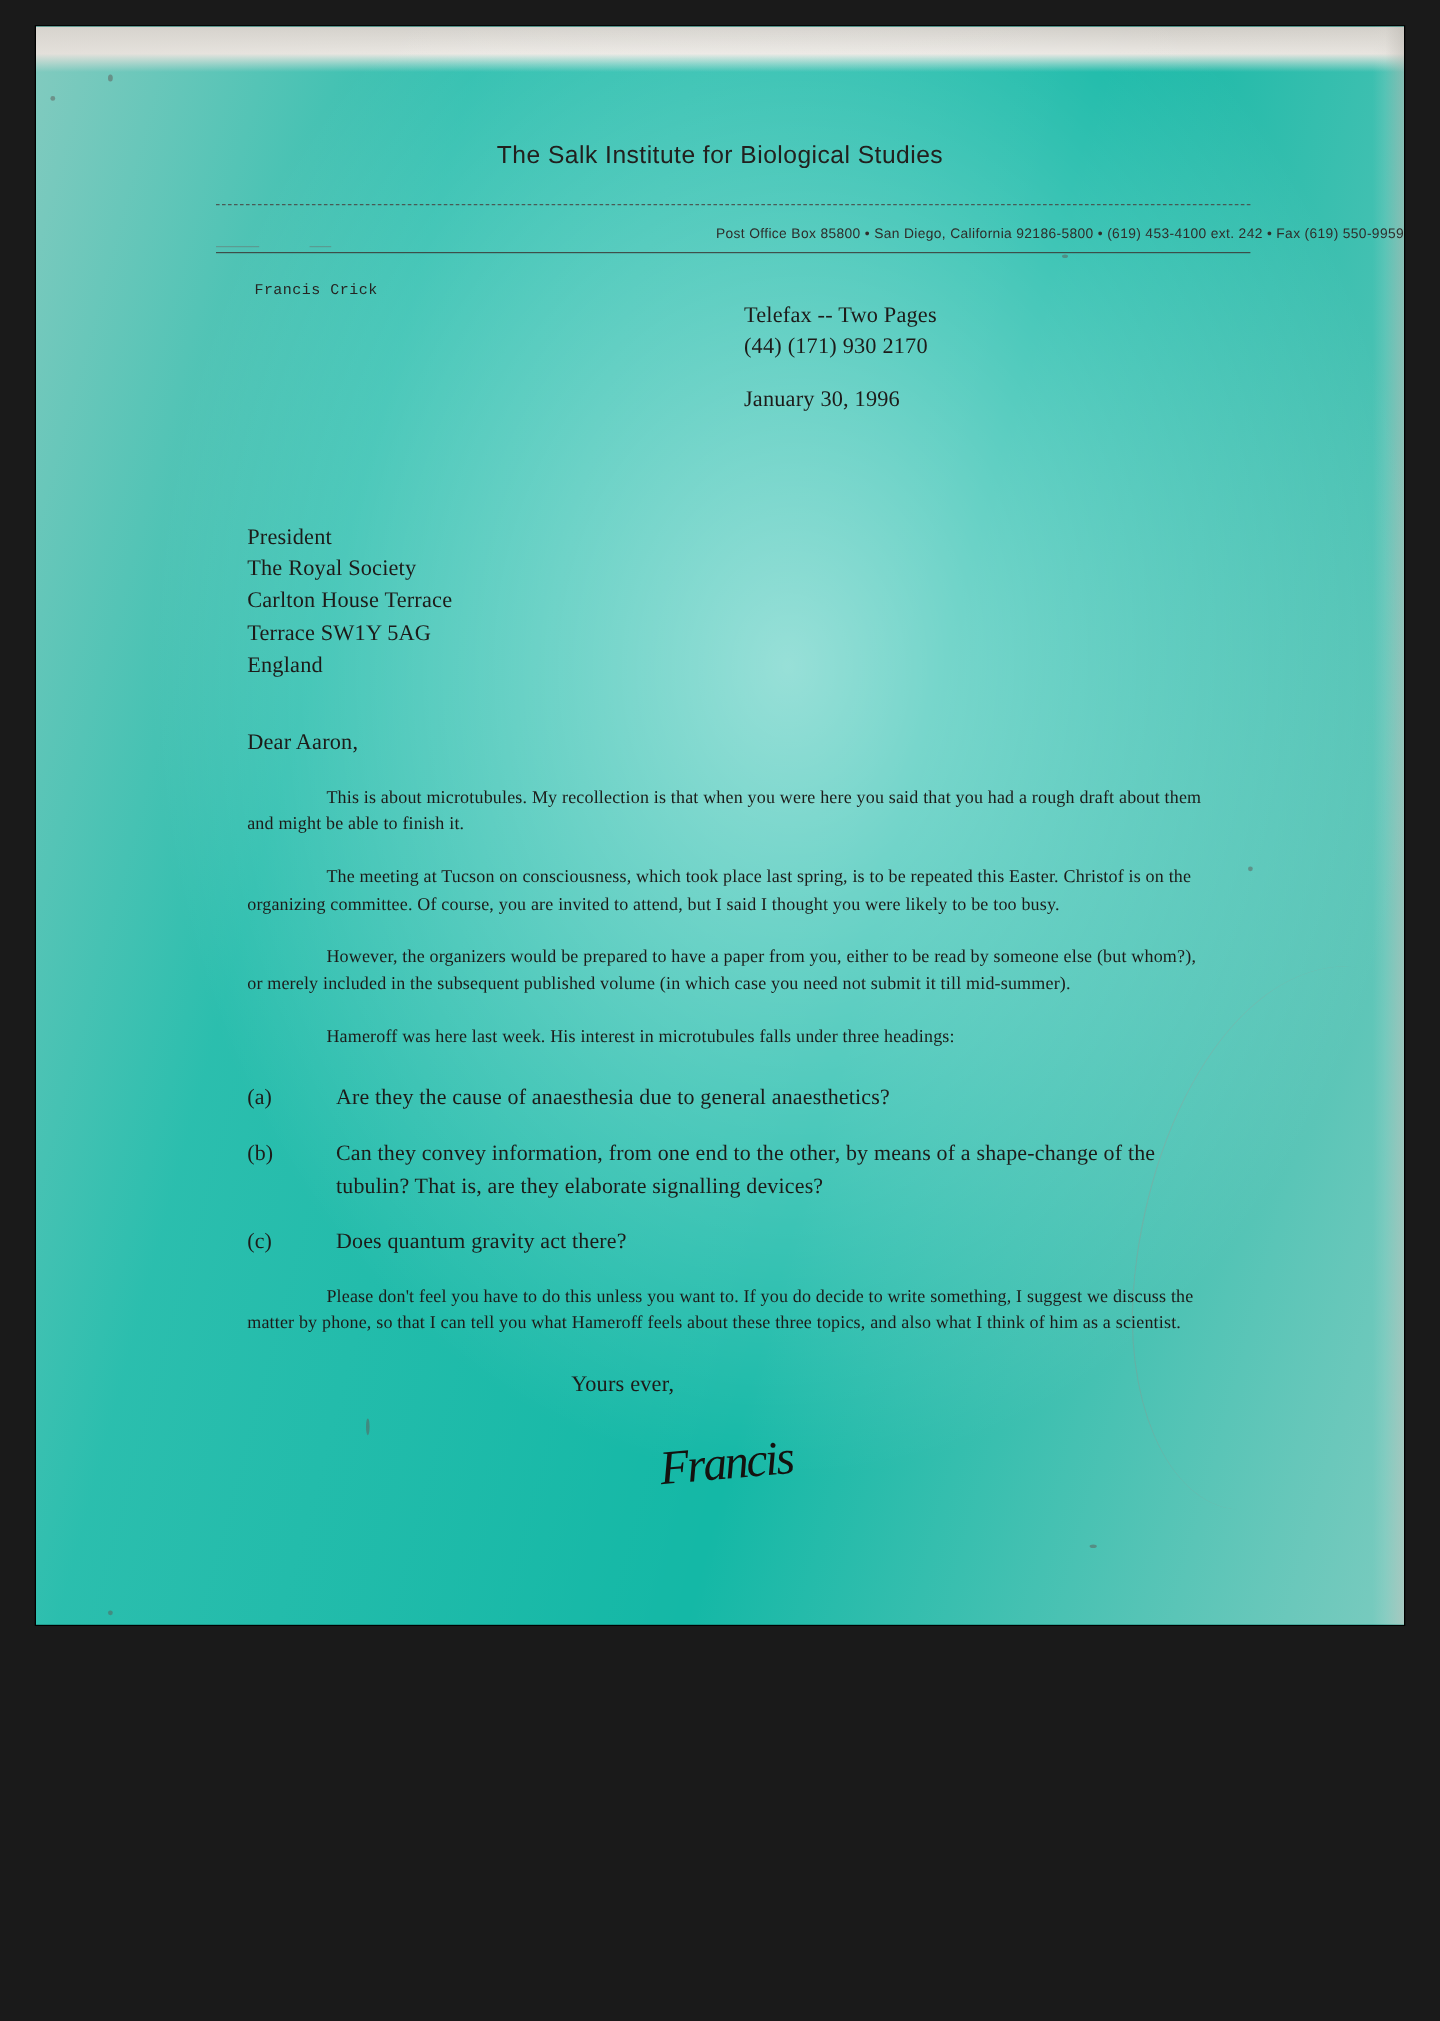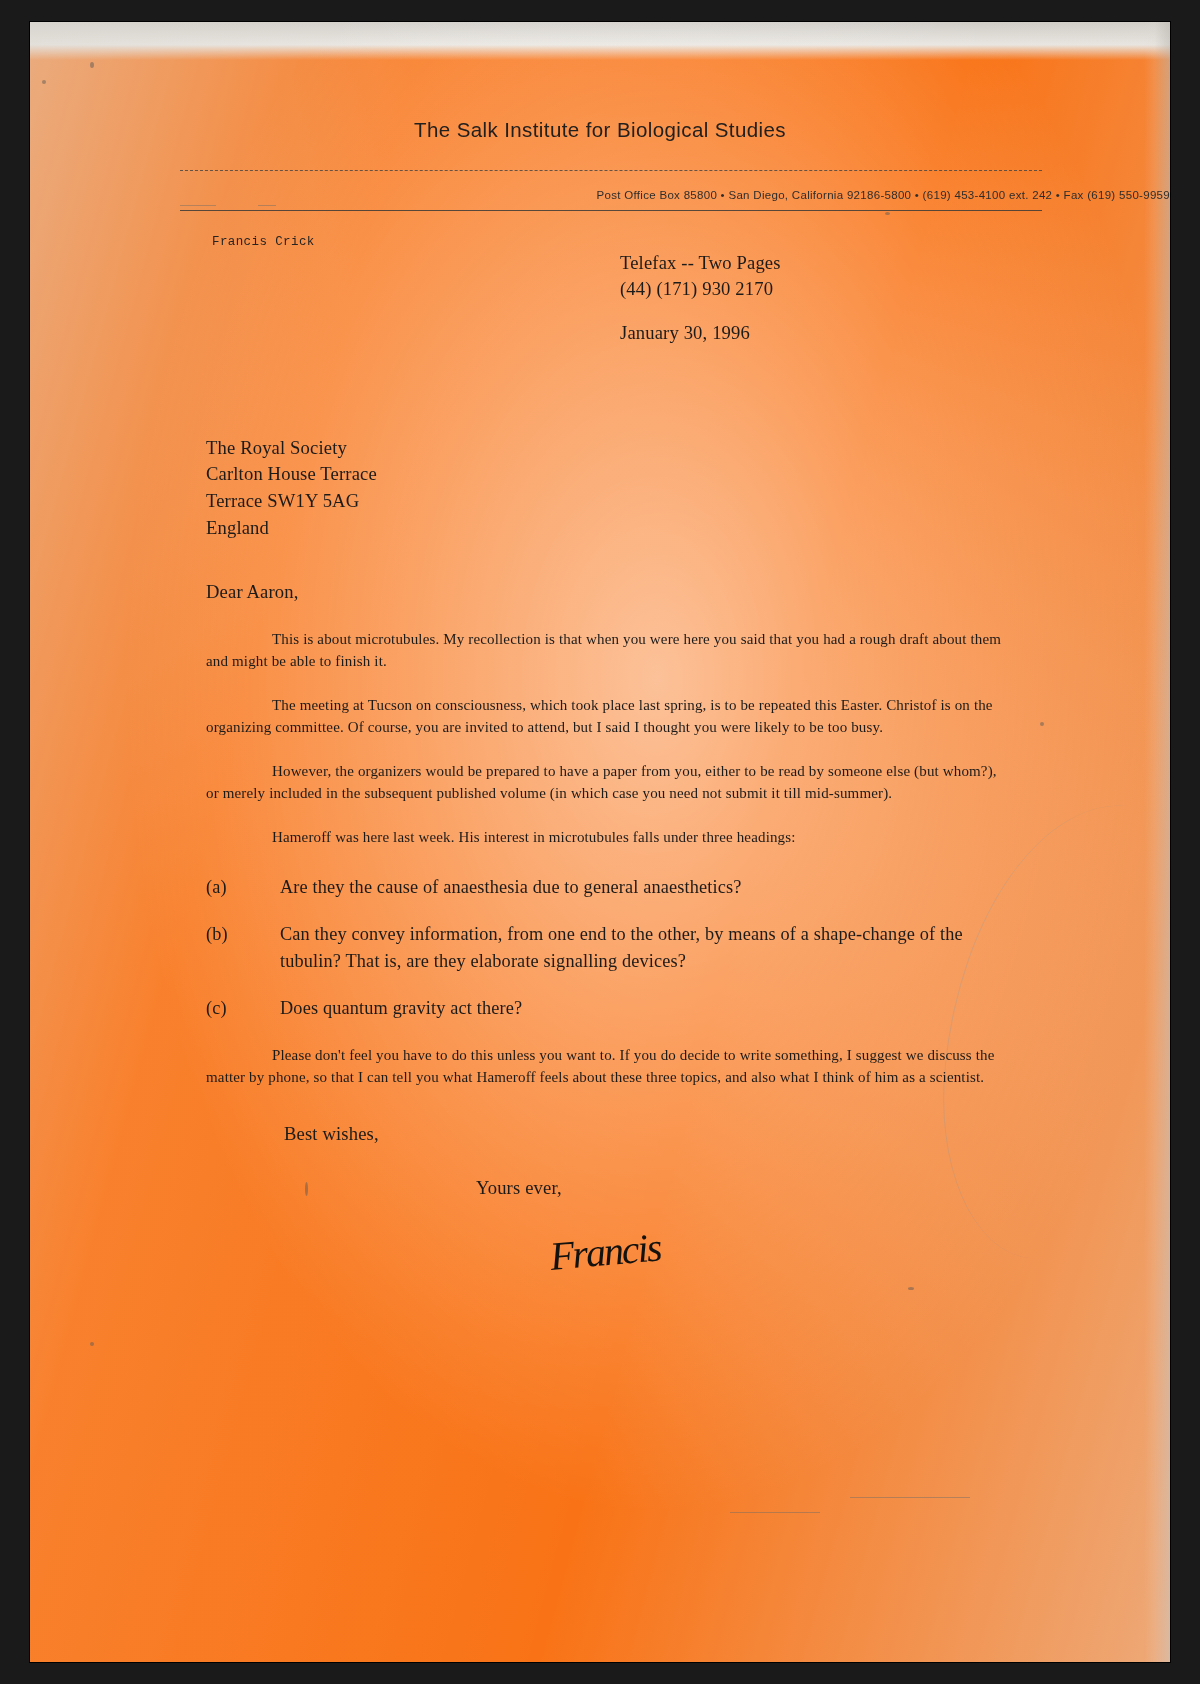--- a/index.html
+++ b/index.html
@@ -12,22 +12,22 @@
     height: 1684px;
     position: relative;
     font-family: "Liberation Serif", serif;
     overflow: hidden;
   }
   .page {
     position: absolute;
     left: 30px;
     top: 22px;
     width: 1140px;
-    height: 1640px;
-    background: #f97316;
+    height: 1332px;
+    background: #14b8a6;
     box-shadow: 0 0 0 1px #000;
     overflow: hidden;
   }
   
   .page:before {
     content: "";
     position: absolute;
     inset: 0;
     background:
       radial-gradient(ellipse at 55% 40%, rgba(255,255,255,0.55) 0%, rgba(238,235,230,0.0) 60%),
@@ -224,20 +224,21 @@
     <div class="doc">
 
       <div class="block-right telefax">
         <div>Telefax -- Two Pages</div>
         <div>(44) (171) 930 2170</div>
       </div>
 
       <div class="block-right datestamp">January 30, 1996</div>
 
       <div class="recipient">
+        <div>President</div>
         <div>The Royal Society</div>
         <div>Carlton House Terrace</div>
         <div>Terrace SW1Y 5AG</div>
         <div>England</div>
       </div>
 
       <div class="salutation">Dear Aaron,</div>
 
       <p class="para">This is about microtubules.  My recollection is that when you were here you said that you had a rough draft about them and might be able to finish it.</p>
       <p class="para">The meeting at Tucson on consciousness, which took place last spring, is to be repeated this Easter.  Christof is on the organizing committee.  Of course, you are invited to attend, but I said I thought you were likely to be too busy.</p>
@@ -254,21 +255,20 @@
           <div class="list-text">Can they convey information, from one end to the other, by means of a shape-change of the tubulin?  That is, are they elaborate signalling devices?</div>
         </div>
         <div class="list-item">
           <div class="list-marker">(c)</div>
           <div class="list-text">Does quantum gravity act there?</div>
         </div>
       </div>
 
       <p class="para closing">Please don't feel you have to do this unless you want to.  If you do decide to write something, I suggest we discuss the matter by phone, so that I can tell you what Hameroff feels about these three topics, and also what I think of him as a scientist.</p>
 
-      <div class="closing" style="text-indent:78px;">Best wishes,</div>
       <div class="yours">Yours ever,</div>
       <div class="signature">Francis</div>
 
     </div>
   </div>
 
   <div class="speck" style="left:60px; top:40px; width:4px; height:6px;"></div>
   <div class="speck" style="left:12px; top:58px; width:4px; height:4px;"></div>
   <div class="speck" style="left:855px; top:190px; width:5px; height:3px;"></div>
   <div class="tick" style="left:150px; top:183px; width:36px; height:1px;"></div>

